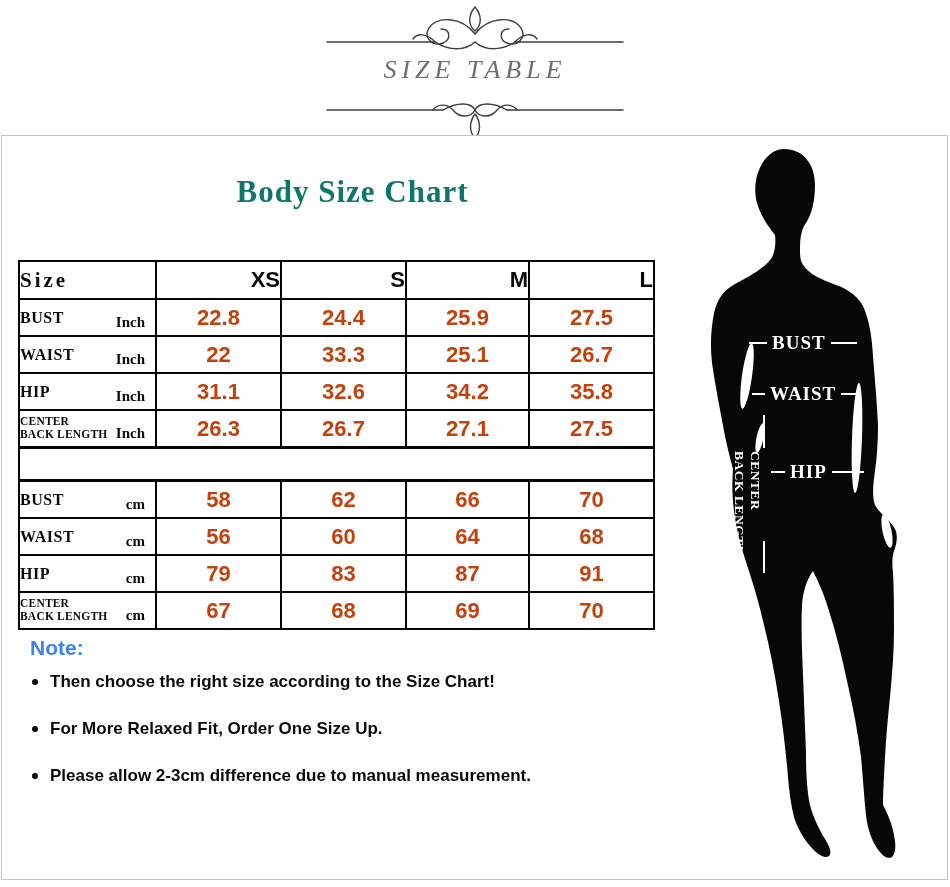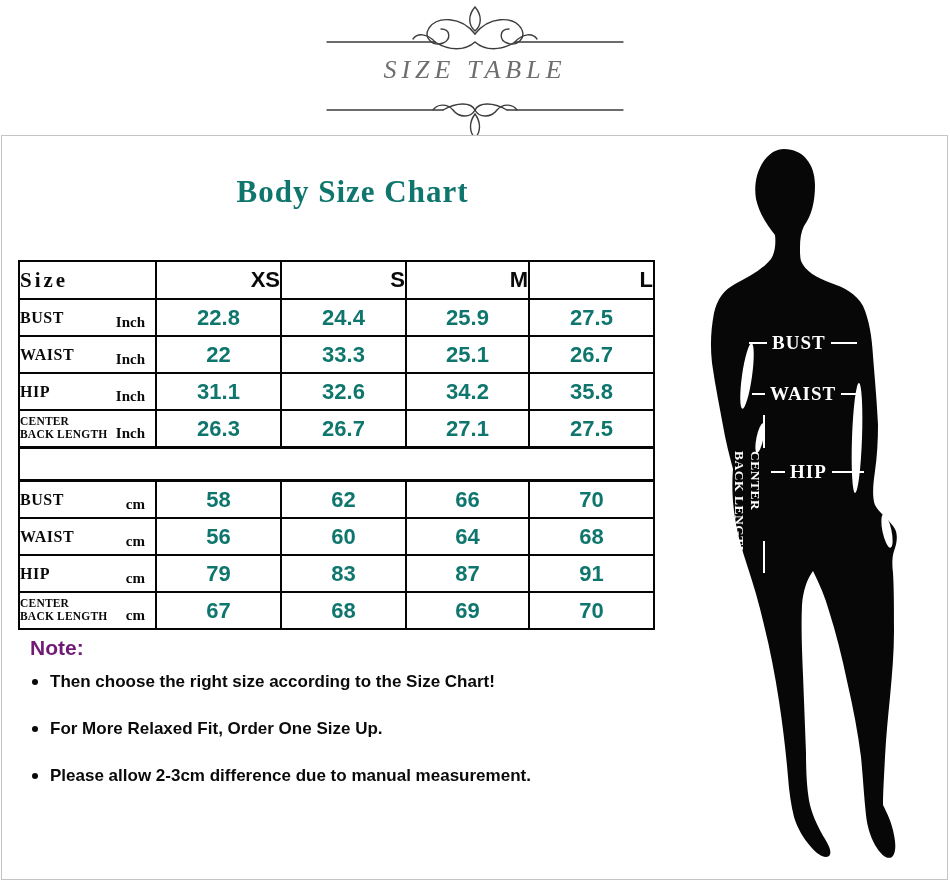--- a/index.html
+++ b/index.html
@@ -24,38 +24,38 @@
   table.size td,table.size th{border:2px solid #050505;padding:0;vertical-align:middle;}
   th.size-head{height:36px;text-align:left;padding-left:14px;
     font-family:"Liberation Serif",serif;font-size:21px;letter-spacing:3px;font-weight:bold;}
   th.col-head{height:36px;text-align:right;font-family:Liberation Sans, sans-serif;font-size:22px;font-weight:bold;border-radius:16px;}
   td.label-cell{position:relative;height:35px;padding-left:12px;}
   .row-label{font-family:"Liberation Serif",serif;font-weight:bold;font-size:16px;letter-spacing:0.5px;}
   .row-label.small{font-size:11.5px;line-height:1.2;letter-spacing:0.2px;display:inline-block;}
   .unit-label{position:absolute;right:10px;bottom:4px;font-family:"Liberation Serif",serif;
     font-weight:bold;font-size:15px;}
   td.value-cell{height:35px;text-align:center;font-family:"Liberation Sans",sans-serif;
-    font-weight:bold;font-size:22px;color:#0f766e;}
+    font-weight:bold;font-size:22px;color:#c2410c;}
   tr.spacer-row td{height:30px;border-top:3px solid #050505;border-bottom:3px solid #050505;}
 
   
   .figure{position:absolute;left:689px;top:5px;width:258px;height:733px;}
   .figure svg{position:absolute;left:0;top:0;}
   .fig-label{position:absolute;display:flex;align-items:center;gap:5px;color:#fff;
     font-family:"Liberation Serif",serif;font-weight:bold;}
   .fig-label .txt{font-size:19px;letter-spacing:1px;line-height:19px;}
   .mline{height:2px;background:#fff;display:inline-block;}
   .vline{position:absolute;width:2px;background:#fff;}
   .cbl-text{position:absolute;left:40px;top:310px;height:110px;writing-mode:vertical-rl;
     color:#fff;font-family:"Liberation Serif",serif;font-weight:bold;font-size:13.5px;
     letter-spacing:0.5px;line-height:16px;}
   .cbl-text span{display:block;}
 
   
-  .note-heading{position:absolute;left:30px;top:636px;color:#701a75;
+  .note-heading{position:absolute;left:30px;top:636px;color:#3b82f6;
     font-weight:bold;font-size:21px;}
   .notes{position:absolute;left:32px;top:672px;width:600px;}
   .note-item{display:flex;align-items:flex-start;margin-bottom:28px;}
   .bullet{width:6px;height:6px;border-radius:50%;background:#0a0a0a;margin:7px 12px 0 0;flex:0 0 auto;}
   .note-text{font-weight:bold;font-size:17px;line-height:19px;color:#0a0a0a;}
 </style>
 </head>
 <body>
 
 <div id="screen">

